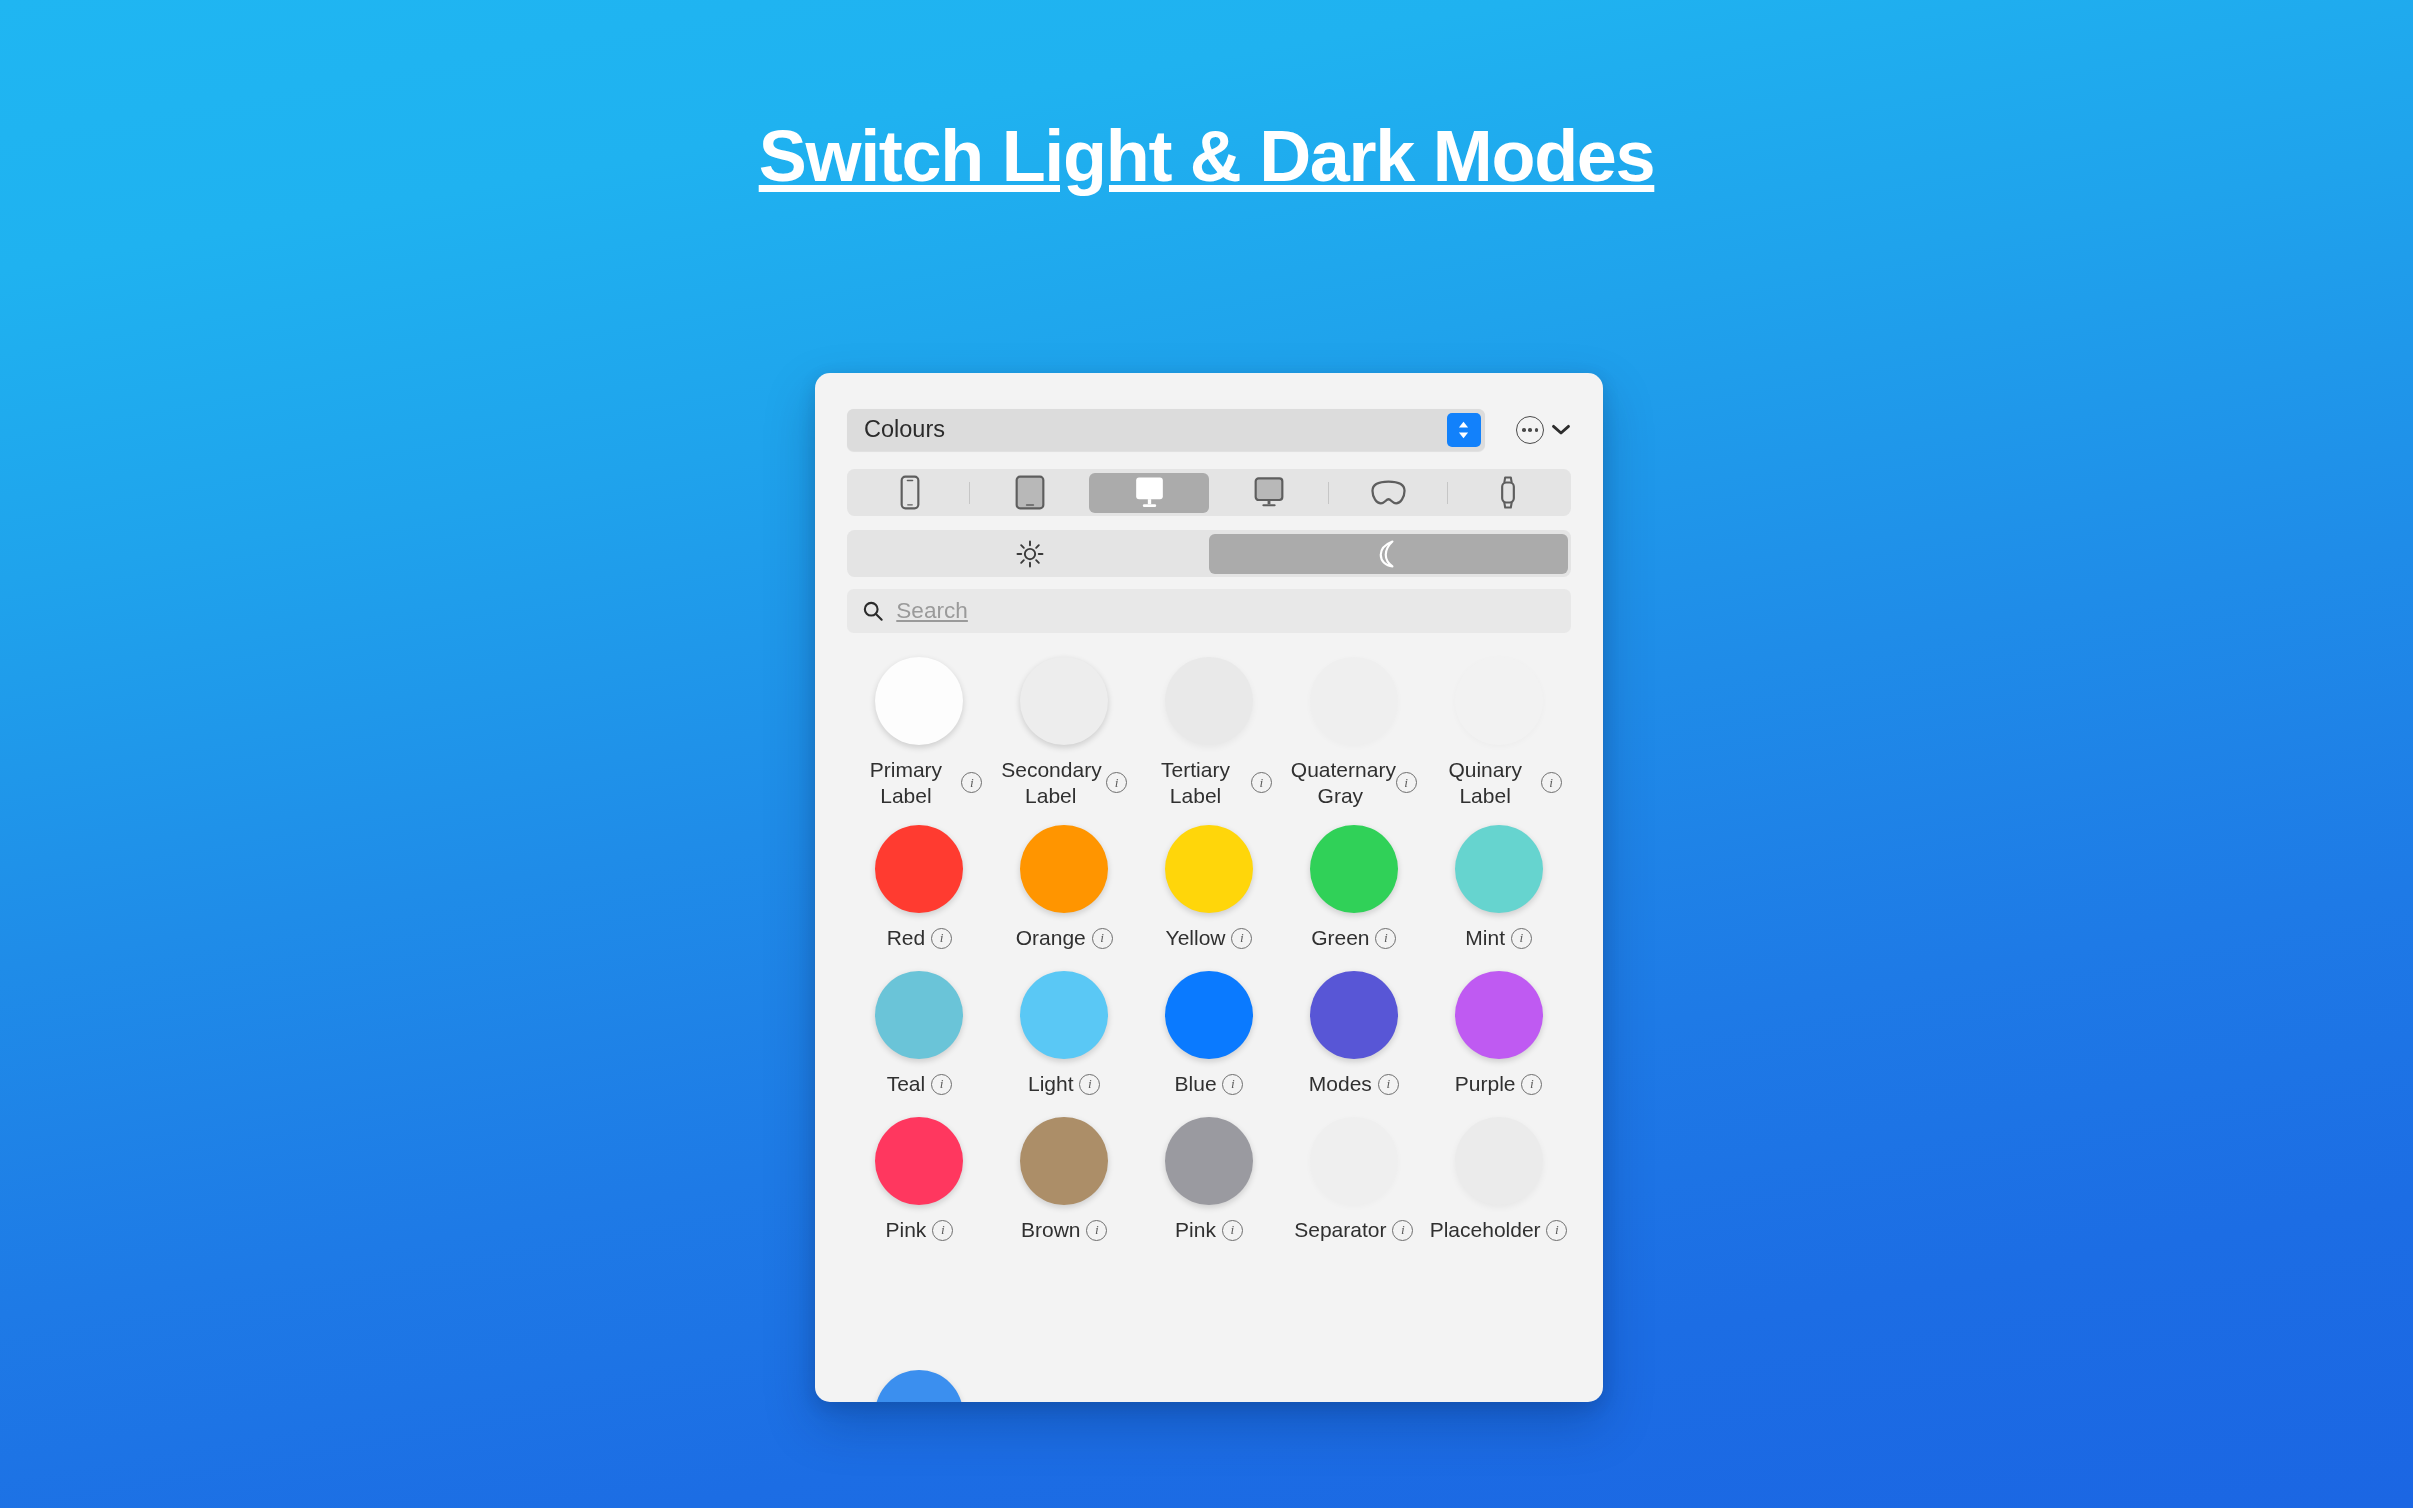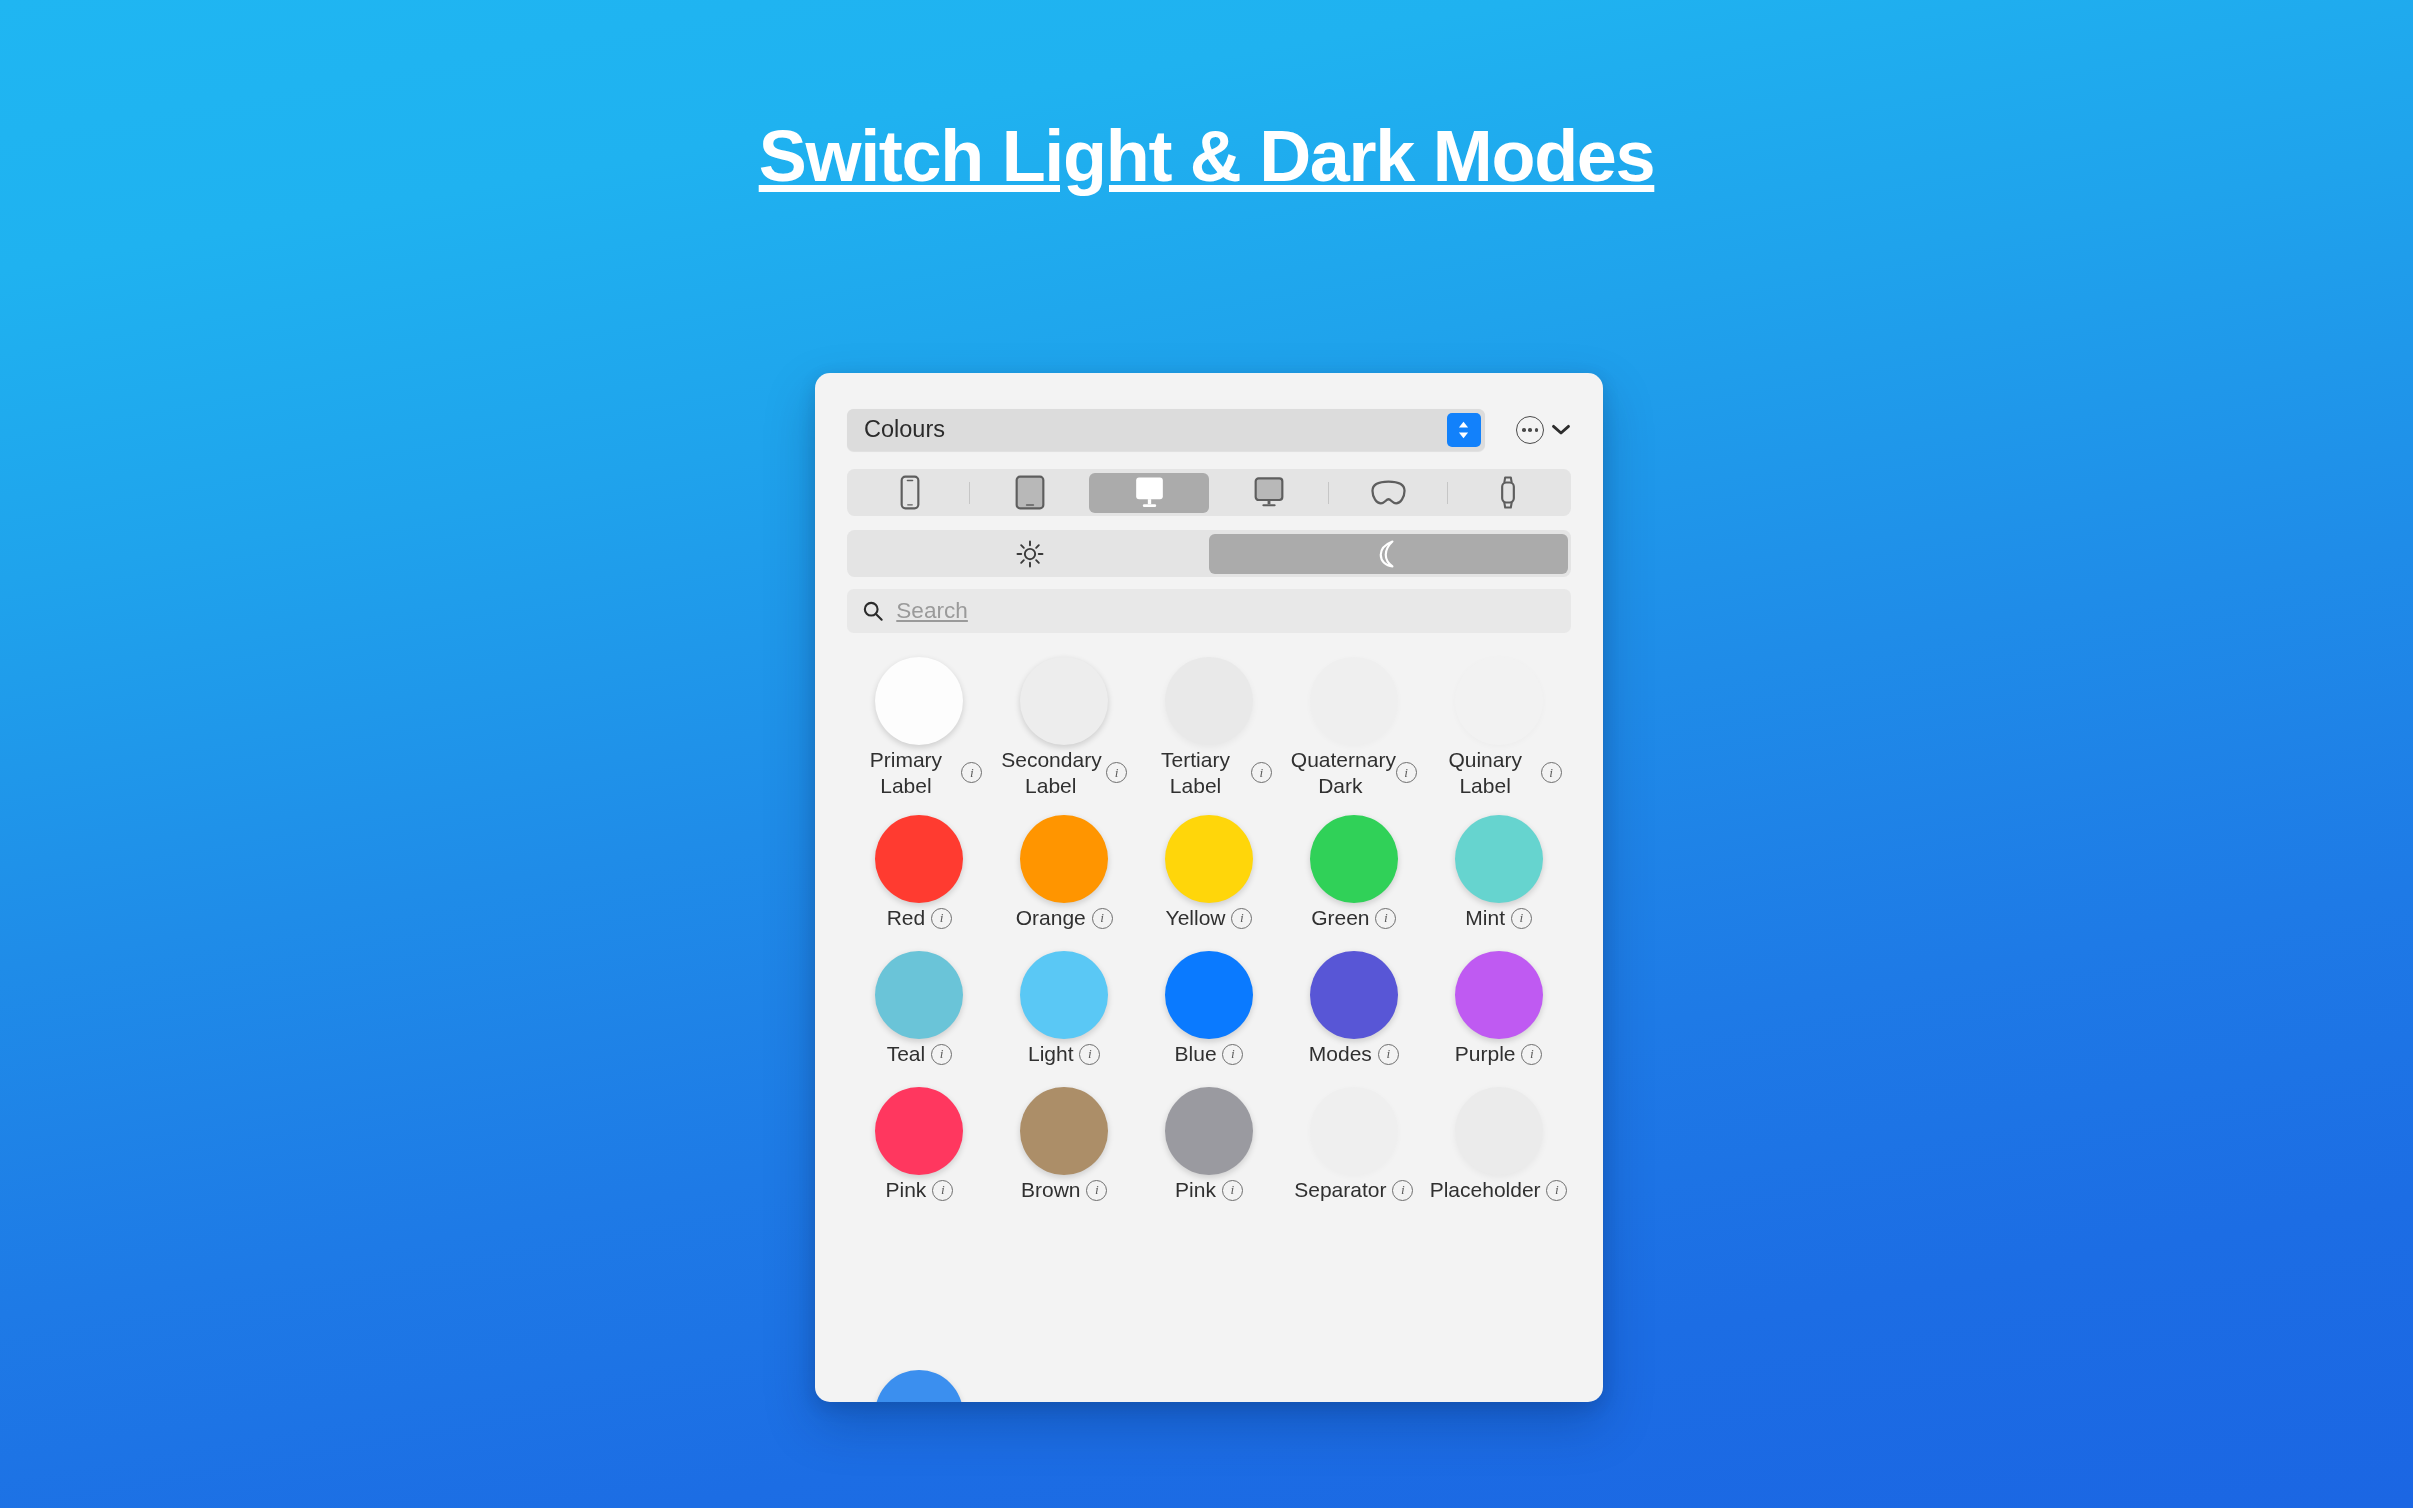--- a/index.html
+++ b/index.html
@@ -174,20 +174,21 @@
   }
   .dot {
     width:88px; height:88px;
     border-radius:50%;
     box-shadow:0 2.5px 5.9px rgba(0,0,0,.16);
   }
   .dot.faint { box-shadow:0 2.5px 7.5px rgba(0,0,0,.05); }
   .dot.ultrafaint { box-shadow:0 1.7px 5.9px rgba(0,0,0,.028); }
 
   .cap {
+    margin-top:10px;
     display:flex;
     align-items:center;
     justify-content:center;
     gap:5.9px;
     max-width:147px;
   }
   .cap-text {
     font-size:21px;
     color:#303030;
     line-height:1.22;
@@ -370,21 +371,21 @@
         <div class="cap two-line">
           <span class="cap-text">Tertiary Label</span>
           <span class="info">i</span>
         </div>
       </div>
       <div class="cell">
         <div class="dot-wrap">
             <div class="dot ultrafaint" style="background:#EFEFEF"></div>
           </div>
         <div class="cap two-line">
-          <span class="cap-text">Quaternary Dark</span>
+          <span class="cap-text">Quaternary Gray</span>
           <span class="info">i</span>
         </div>
       </div>
       <div class="cell">
         <div class="dot-wrap">
             <div class="dot ultrafaint" style="background:#F2F2F2"></div>
           </div>
         <div class="cap two-line">
           <span class="cap-text">Quinary Label</span>
           <span class="info">i</span>

